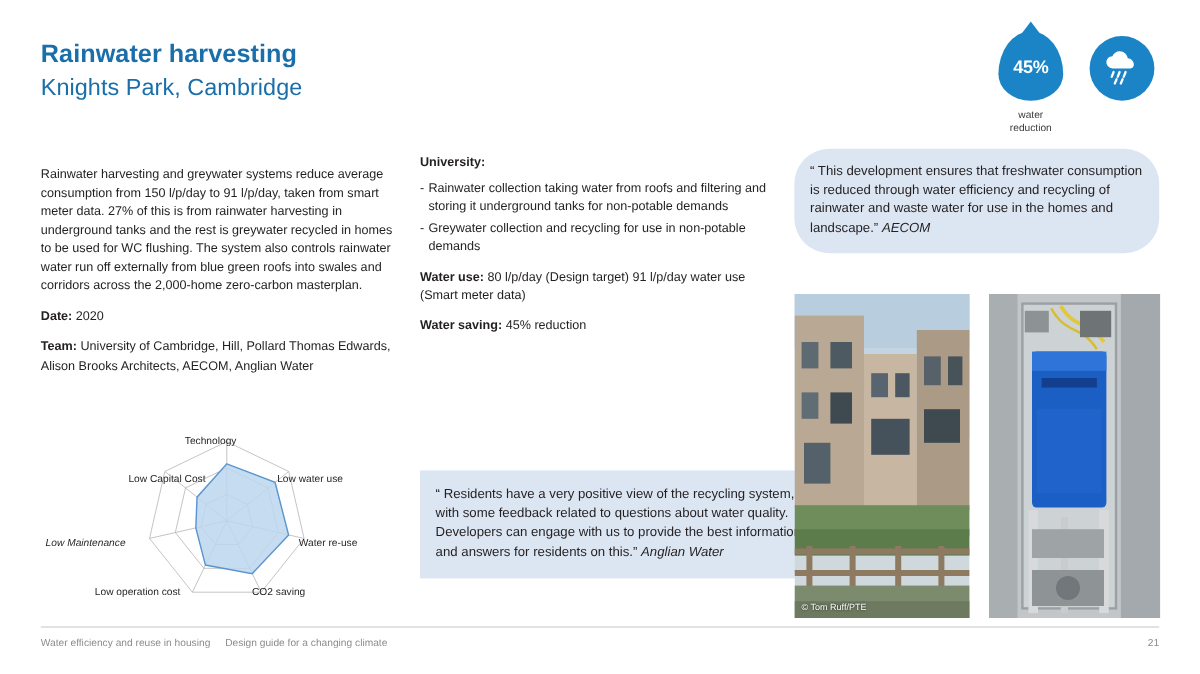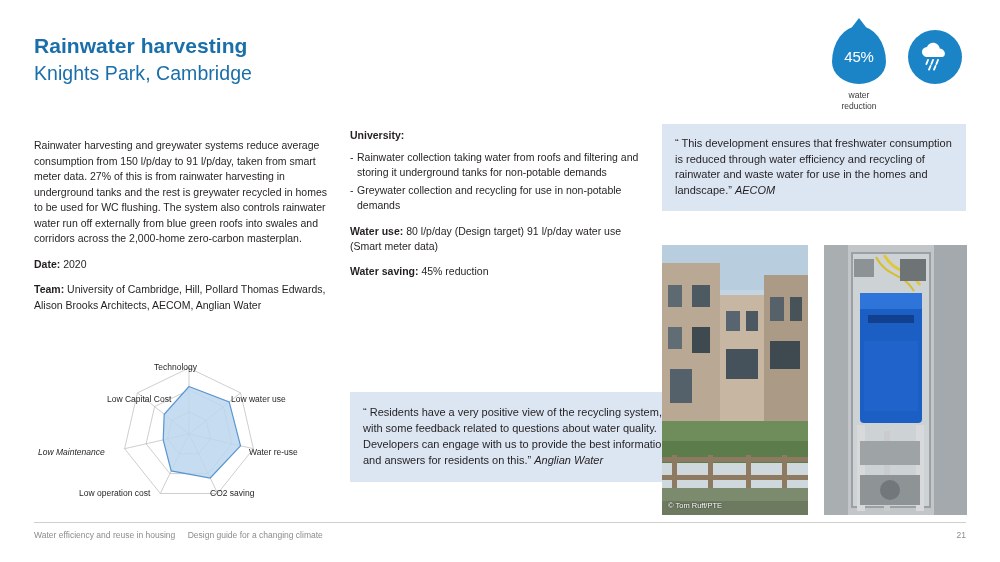--- a/index.html
+++ b/index.html
@@ -82,21 +82,21 @@
     width: 0;
     height: 0;
     border-left: 13px solid transparent;
     border-right: 13px solid transparent;
     border-bottom: 17px solid #1a84c7;
   }
   .drop-text {
     position: relative;
     color: #fff;
     font-size: 15px;
-    font-weight: normal;
+    font-weight: bold;
     letter-spacing: -0.2px;
     z-index: 2;
     margin-top: 2px;
   }
   .badge-caption {
     margin-top: 6px;
     font-size: 8.5px;
     color: #3a3a3a;
     text-align: center;
     line-height: 1.25;
@@ -155,20 +155,21 @@
     position: absolute;
     left: 662px;
     top: 124px;
     width: 304px;
     background: #dce6f3;
     padding: 12px 13px 13px 13px;
     box-sizing: border-box;
     font-size: 11px;
     line-height: 1.42;
     color: #231f20;
+    border-radius: 29px;
   }
   .quote-bottom {
     position: absolute;
     left: 350px;
     top: 392px;
     width: 340px;
     background: #dce6f3;
     padding: 12px 13px 13px 13px;
     box-sizing: border-box;
     font-size: 11px;

